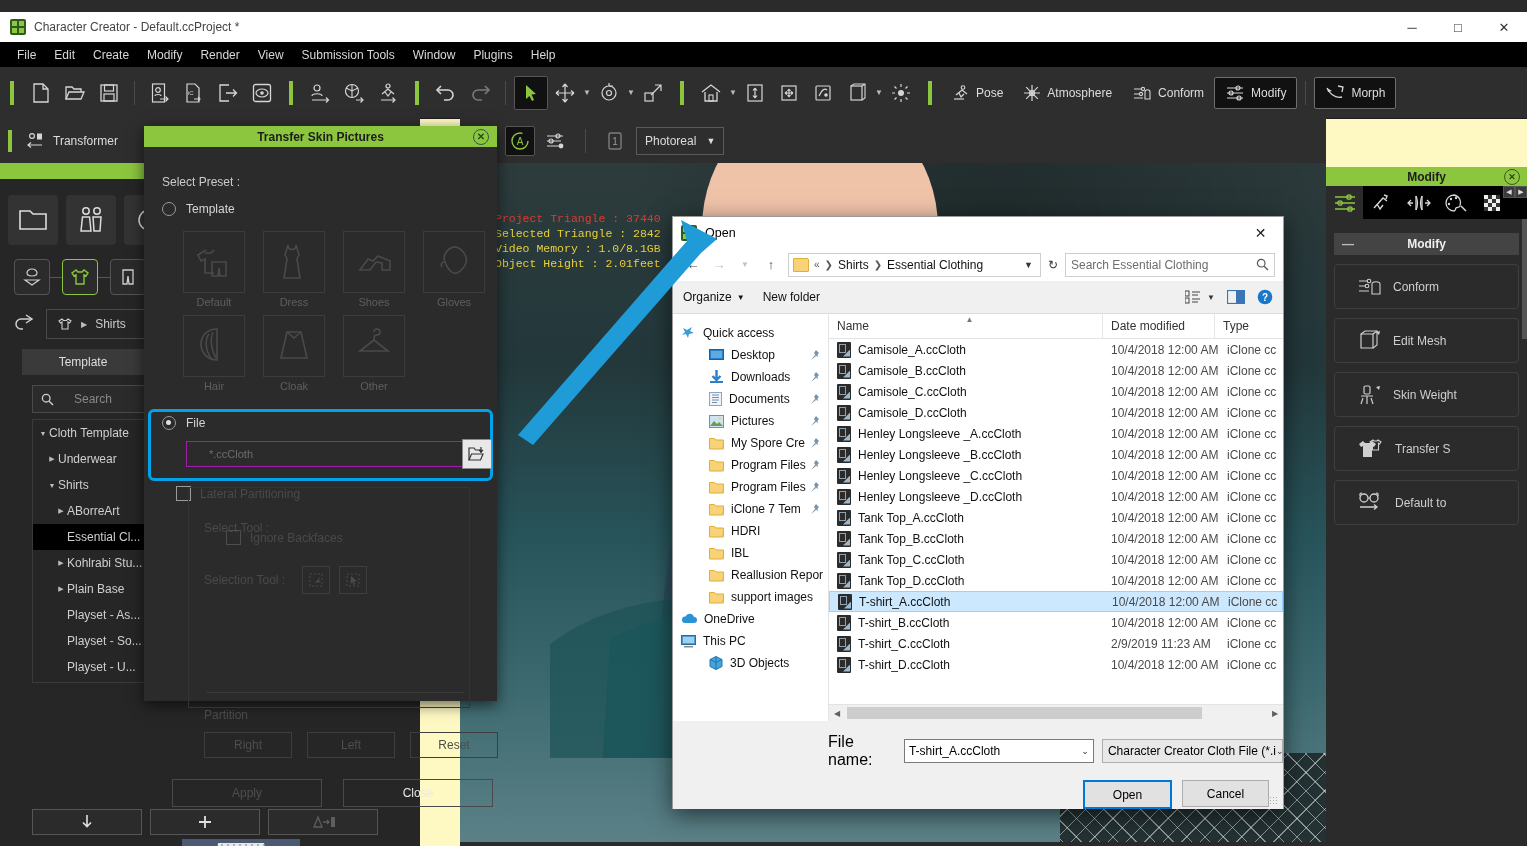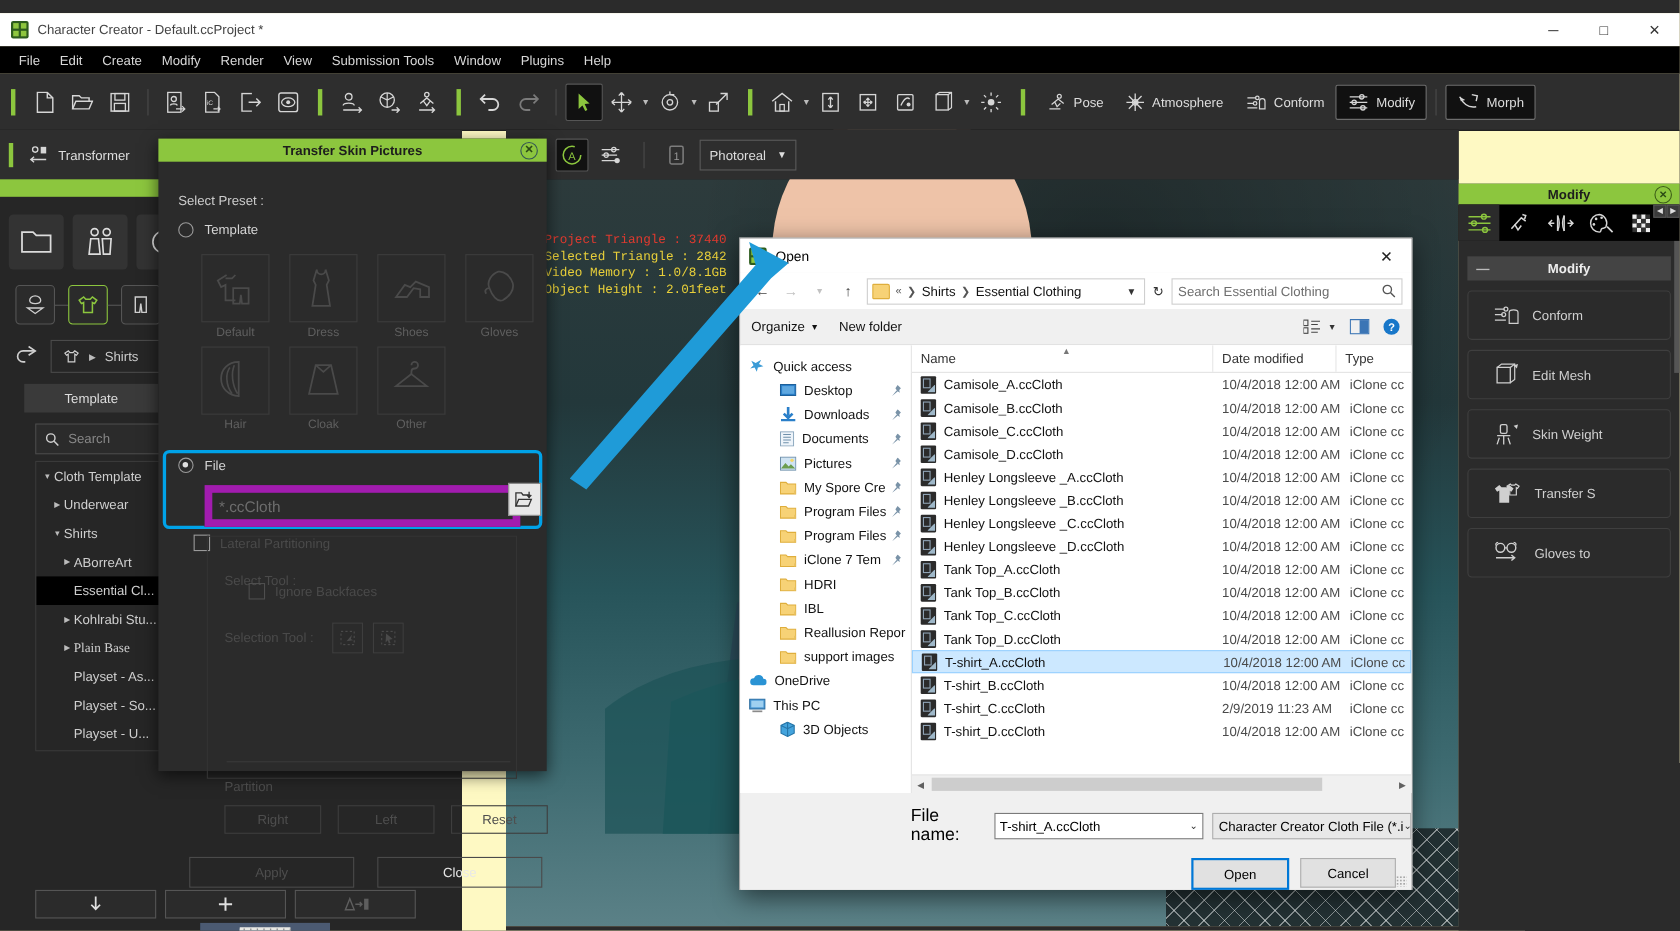--- a/index.html
+++ b/index.html
@@ -46,21 +46,21 @@
   .iconrow1{position:absolute;left:8px;top:16px;display:flex;gap:8px;}
   .bigicon{width:50px;height:50px;background:#333;border-radius:4px;display:flex;align-items:center;justify-content:center;}
   .iconrow2{position:absolute;left:14px;top:80px;display:flex;align-items:center;}
   .smicon{width:34px;height:34px;border:1px solid #555;border-radius:4px;display:flex;align-items:center;justify-content:center;background:#2b2b2b;}
   .smicon.sel{border-color:#8cc63e;}
   .conn{width:12px;height:1px;background:#555;}
   .breadcrumbrow{position:absolute;left:14px;top:130px;display:flex;align-items:center;gap:10px;}
   .bc-box{height:28px;border:1px solid #4a4a4a;display:flex;align-items:center;gap:8px;padding:0 10px;color:#ccc;font-size:12px;min-width:150px;}
 
   .tplheader{position:absolute;left:22px;top:170px;width:122px;height:26px;background:#3a3a3a;display:flex;align-items:center;justify-content:center;color:#ddd;font-size:12px;}
-  .searchbox{position:absolute;left:32px;top:206px;width:110px;height:26px;border:1px solid #4a4a4a;display:flex;align-items:center;gap:8px;padding-left:8px;color:#888;font-size:12px;background:#2b2b2b;}
+  .searchbox{position:absolute;left:32px;top:206px;width:110px;height:26px;border:1px solid #4a4a4a;display:flex;align-items:center;gap:20px;padding-left:8px;color:#888;font-size:12px;background:#2b2b2b;}
   .tree{position:absolute;left:32px;top:240px;width:113px;height:262px;overflow:hidden;border:1px solid #3a3a3a;background:#262626;}
   .tnode{height:26px;display:flex;align-items:center;color:#cfcfcf;font-size:12px;white-space:nowrap;}
   .tnode.sel{background:#000;}
   .tarrow{width:12px;display:inline-block;text-align:center;color:#bbb;font-size:7px;flex:0 0 auto;}
 
   .contentpane{position:absolute;left:160px;top:170px;width:250px;height:604px;}
   .thumbcard{position:absolute;left:22px;top:490px;width:132px;height:100px;}
   .thumbimg{width:118px;height:72px;background:linear-gradient(160deg,#3b4a63 0%,#5c6f8a 40%,#2f3b4d 100%);position:relative;overflow:hidden;}
   .botbtnrow{position:absolute;left:32px;top:790px;display:flex;gap:8px;}
   .botbtn{width:108px;height:24px;border:1px solid #555;display:flex;align-items:center;justify-content:center;color:#ddd;font-size:14px;background:#2b2b2b;}
@@ -95,21 +95,21 @@
   .tsw-body{position:relative;padding:0;height:554px;}
   .tsw-label{color:#ccc;font-size:12px;position:absolute;left:18px;top:28px;}
   .radio-row{position:absolute;display:flex;align-items:center;gap:10px;color:#d5d5d5;font-size:12px;}
   .radio{width:12px;height:12px;border:1px solid #9a9a9a;border-radius:50%;position:relative;flex:0 0 auto;}
   .radio.on:after{content:"";position:absolute;left:2.5px;top:2.5px;width:5px;height:5px;border-radius:50%;background:#e0e0e0;}
   .presetgrid{position:absolute;left:30px;top:84px;display:grid;grid-template-columns:repeat(4,80px);grid-auto-rows:80px;column-gap:0;row-gap:4px;}
   .preset{width:80px;display:flex;flex-direction:column;align-items:center;}
   .preset-box{width:60px;height:60px;border:1px solid #3c3c3c;display:flex;align-items:center;justify-content:center;}
   .preset-lbl{color:#5f5f5f;font-size:11px;margin-top:3px;}
   .fileblock{position:absolute;left:4px;top:262px;width:345px;height:72px;border:3px solid #00a2e8;border-radius:6px;box-sizing:border-box;}
-  .fileinput{position:absolute;left:42px;top:294px;width:267px;height:24px;border:7px solid #a21caf;background:#2b2b2b;color:#6d6d6d;font-size:14px;display:flex;align-items:center;padding-left:6px;}
+  .fileinput{position:absolute;left:42px;top:294px;width:267px;height:24px;border:1px solid #a21caf;background:#2b2b2b;color:#6d6d6d;font-size:11px;display:flex;align-items:center;padding-left:22px;}
   .filebtn{position:absolute;left:318px;top:292px;width:28px;height:28px;background:#e8e8e8;border:1px solid #8a8a8a;display:flex;align-items:center;justify-content:center;}
   .chk{width:13px;height:13px;border:1px solid #9a9a9a;background:transparent;flex:0 0 auto;}
   .chk.dim{border-color:#4e4e4e;}
   .dimtxt{color:#4a4a4a;}
   .tsw-group{position:absolute;left:44px;top:340px;width:280px;height:219px;border:1px solid #343434;}
   .row{position:absolute;display:flex;align-items:center;gap:9px;font-size:12px;}
   .smbox{width:26px;height:26px;border:1px solid #3e3e3e;display:flex;align-items:center;justify-content:center;}
   .hr{position:absolute;left:62px;top:545px;width:258px;height:1px;background:#3a3a3a;}
   .pbtn{width:86px;height:24px;border:1px solid #3e3e3e;display:flex;align-items:center;justify-content:center;color:#4e4e4e;font-size:12px;}
   .bigbtn{width:148px;height:26px;border:1px solid #4a4a4a;display:flex;align-items:center;justify-content:center;font-size:12px;}
@@ -560,21 +560,21 @@
             <span>ABorreArt</span>
           </div>
           <div class="tnode sel" style="padding-left: 22px;">
             <span class="tarrow"></span>
             <span>Essential Cl...</span>
           </div>
           <div class="tnode" style="padding-left: 22px;">
             <span class="tarrow">▶</span>
             <span>Kohlrabi Stu...</span>
           </div>
-          <div class="tnode" style="padding-left: 22px; font-family: Liberation Serif, serif;">
+          <div class="tnode" style="padding-left: 22px;">
             <span class="tarrow">▶</span>
             <span>Plain Base</span>
           </div>
           <div class="tnode" style="padding-left: 22px;">
             <span class="tarrow"></span>
             <span>Playset - As...</span>
           </div>
           <div class="tnode" style="padding-left: 22px;">
             <span class="tarrow"></span>
             <span>Playset - So...</span>
@@ -1256,17 +1256,17 @@
         </svg>
       <span>Transfer S</span>
     </div>
     <div class="rp-btn">
       <svg width="28" height="22" viewBox="0 0 28 22">
           <circle cx="7" cy="6" r="4" fill="none" stroke="#cfcfcf" stroke-width="1.3"></circle>
           <circle cx="17" cy="6" r="4" fill="none" stroke="#cfcfcf" stroke-width="1.3"></circle>
           <path d="M11 6h2M3 4c-1-3 2-3 2-3M21 4c1-3-2-3-2-3" fill="none" stroke="#cfcfcf" stroke-width="1.2"></path>
           <path d="M3 15h17m-3-2.5L20 15l-3 2.5" fill="none" stroke="#cfcfcf" stroke-width="1.3"></path>
         </svg>
-      <span>Gloves to</span>
+      <span>Default to</span>
     </div>
   </div>
 
 </div>
 
 </body></html>

